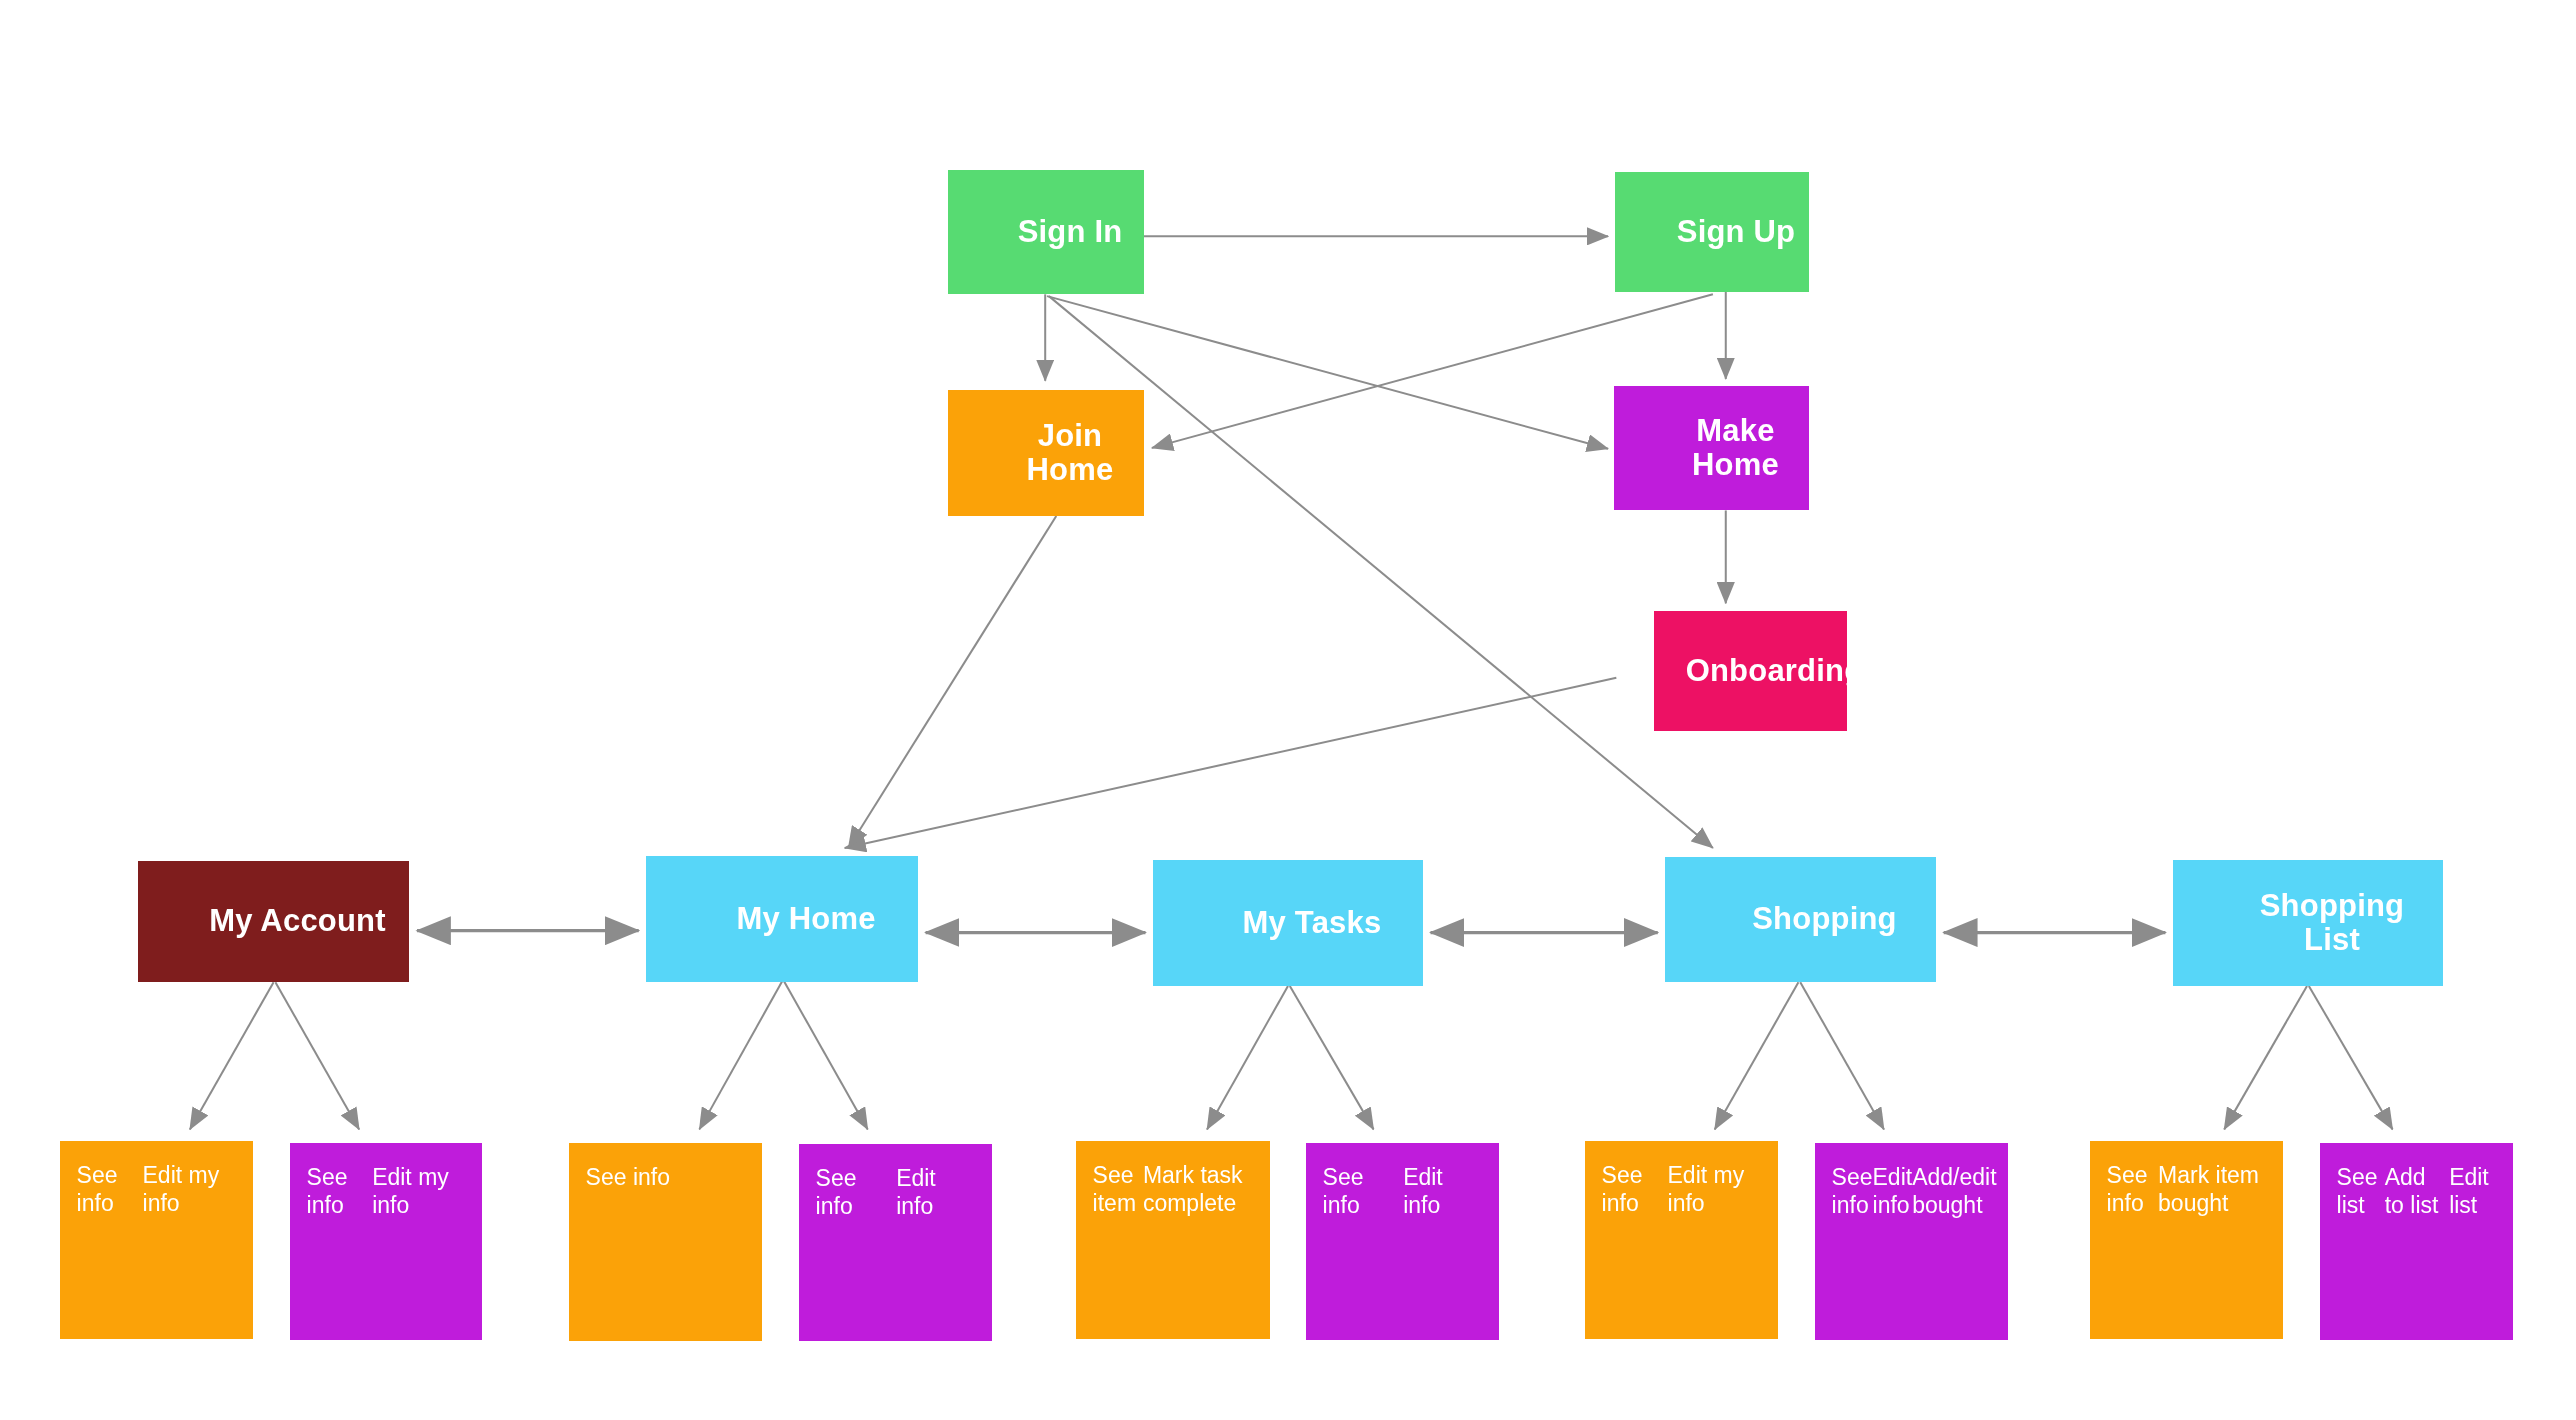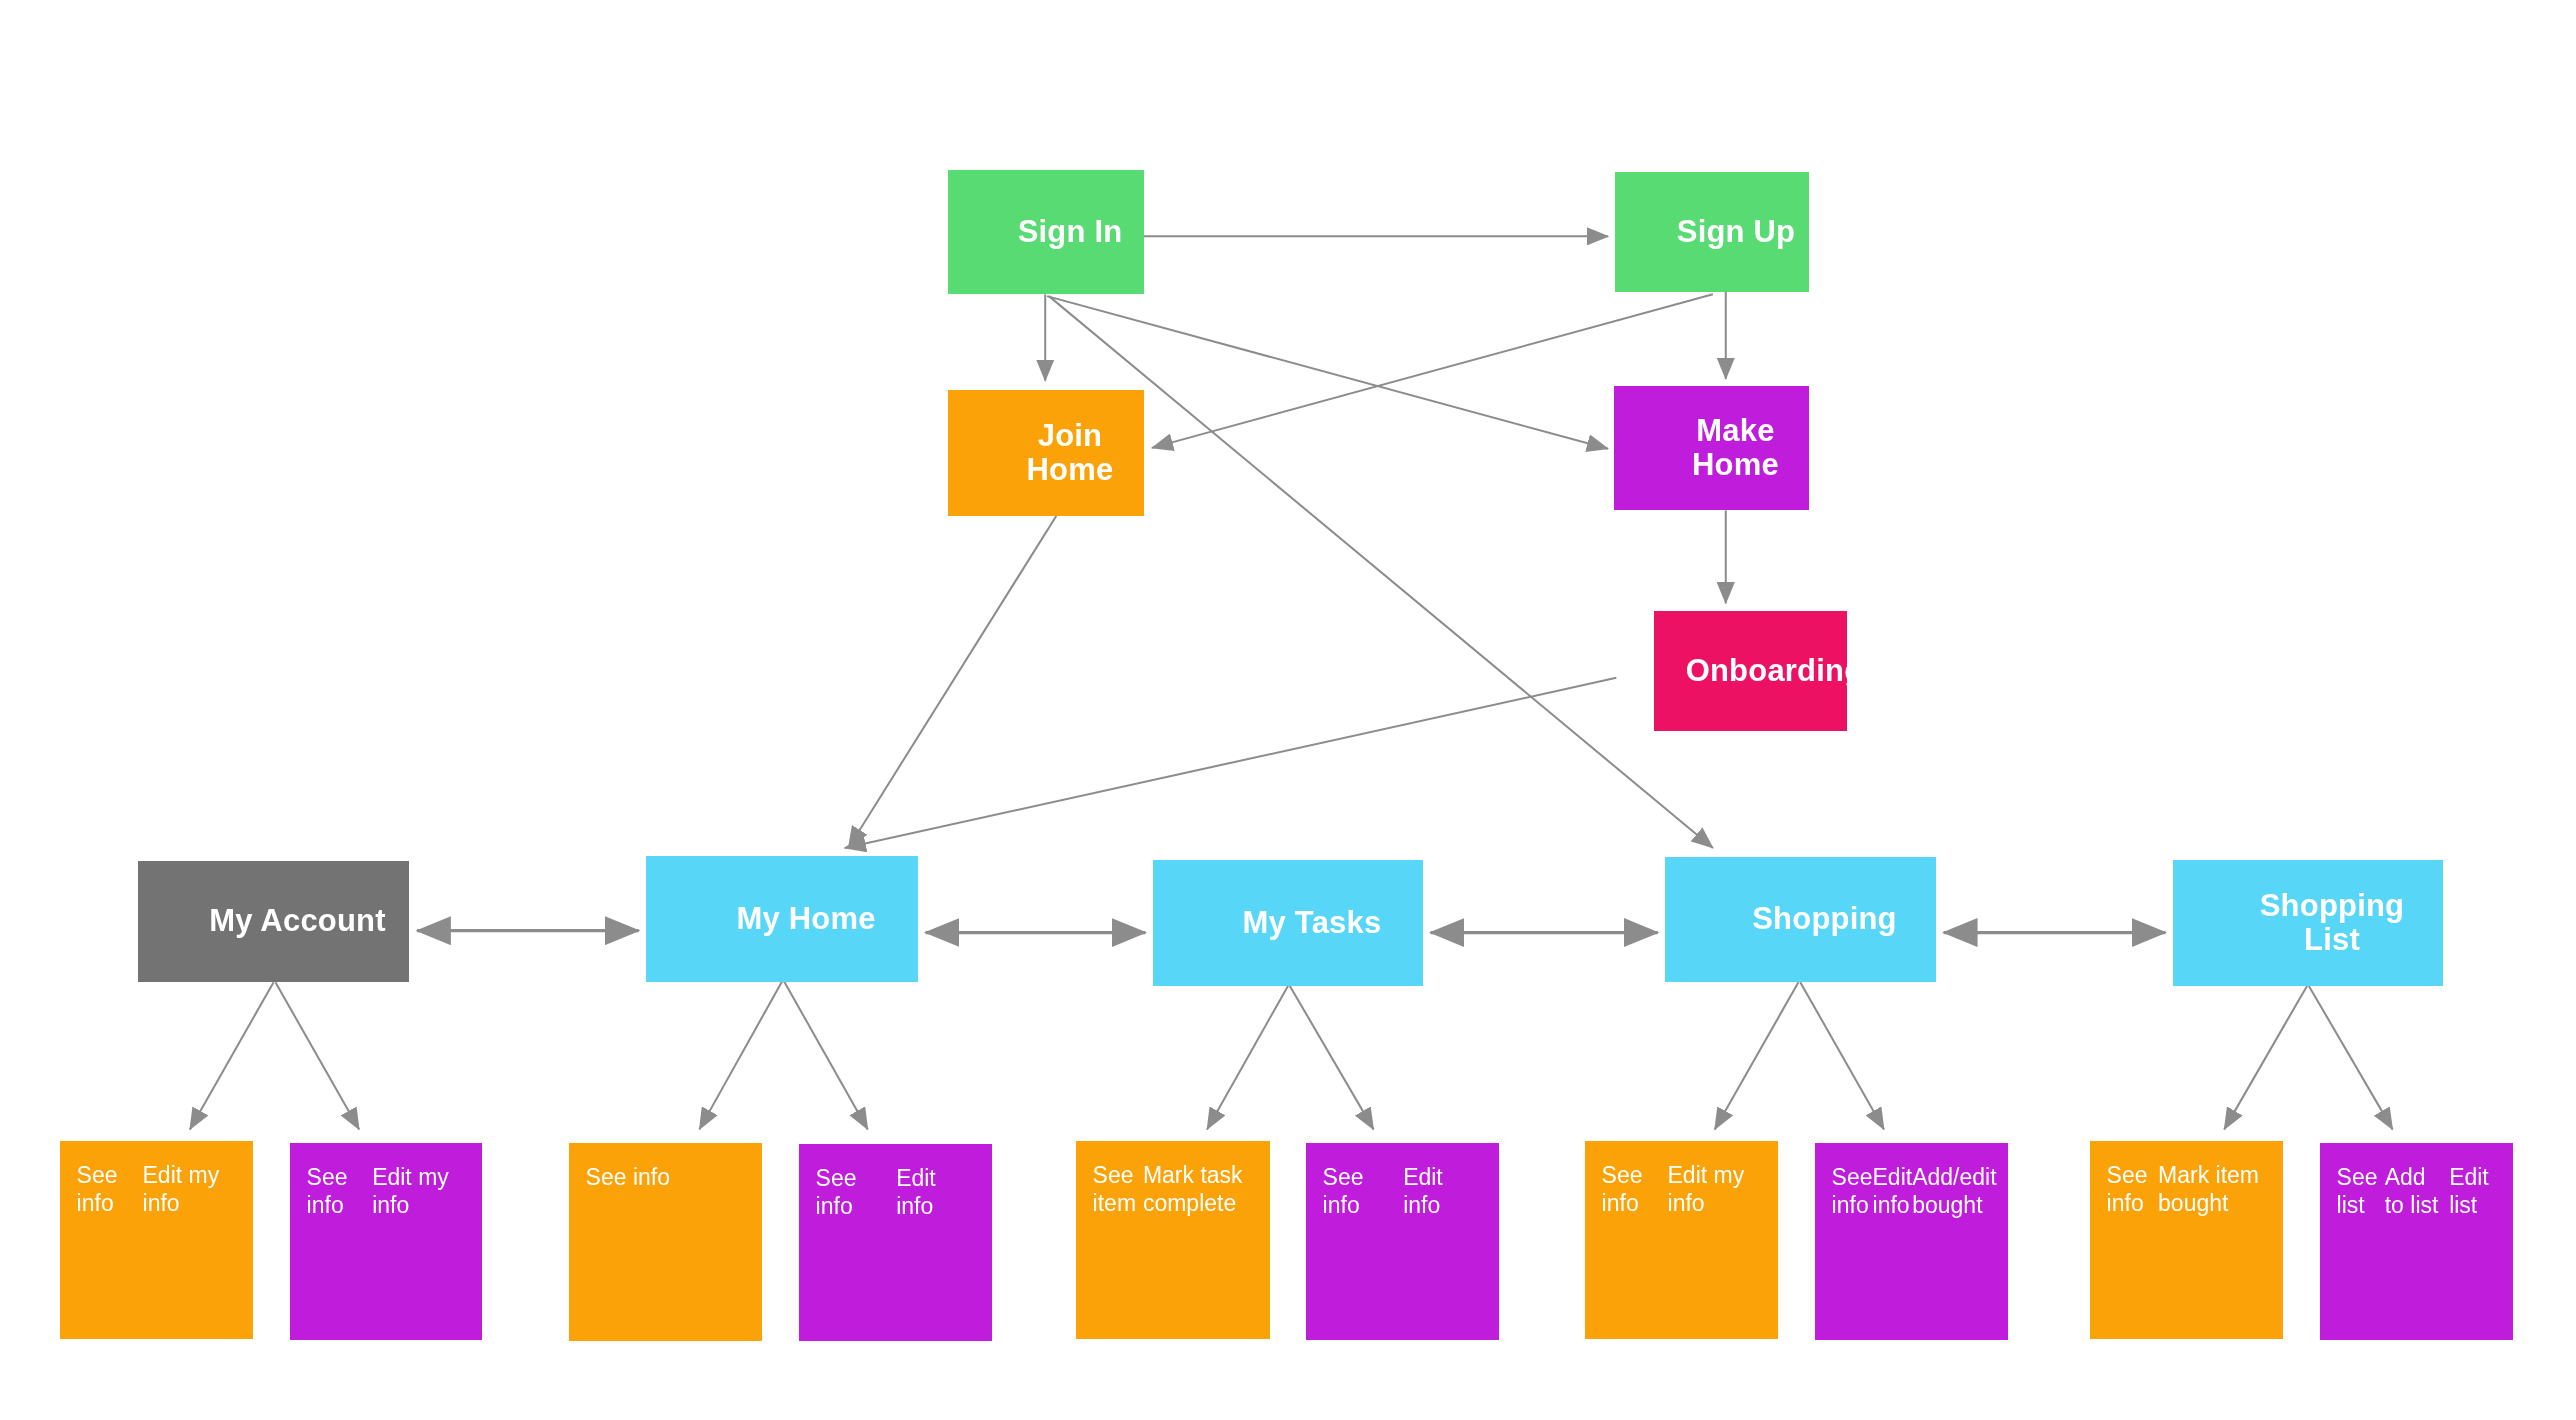--- a/index.html
+++ b/index.html
@@ -118,21 +118,21 @@
       </div>
       <div class="node flow" style="left: 948px; top: 390px; width: 196px; height: 126px; background: rgb(251, 162, 8);">
         <span class="label">Join Home</span>
       </div>
       <div class="node flow" style="left: 1614px; top: 386px; width: 195px; height: 124px; background: rgb(191, 28, 219);">
         <span class="label">Make Home</span>
       </div>
       <div class="node flow" style="left: 1616px; top: 611px; width: 193px; height: 120px; background: rgb(237, 17, 100); margin-left: 38px;">
         <span class="label">Onboarding</span>
       </div>
-      <div class="node flow" style="left: 138px; top: 861px; width: 271px; height: 121px; background: #737373;">
+      <div class="node flow" style="left: 138px; top: 861px; width: 271px; height: 121px; background: #7f1d1d;">
         <span class="label">My Account</span>
       </div>
       <div class="node flow" style="left: 646px; top: 856px; width: 272px; height: 126px; background: rgb(87, 214, 248);">
         <span class="label">My Home</span>
       </div>
       <div class="node flow" style="left: 1153px; top: 860px; width: 270px; height: 126px; background: rgb(87, 214, 248);">
         <span class="label">My Tasks</span>
       </div>
       <div class="node flow" style="left: 1665px; top: 857px; width: 271px; height: 125px; background: rgb(87, 214, 248);">
         <span class="label">Shopping</span>

